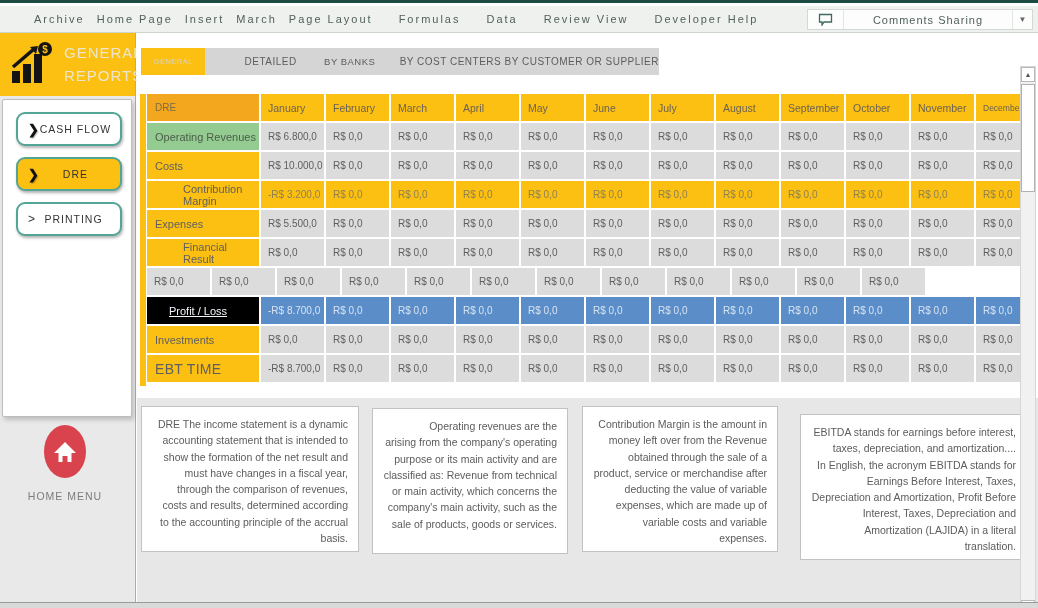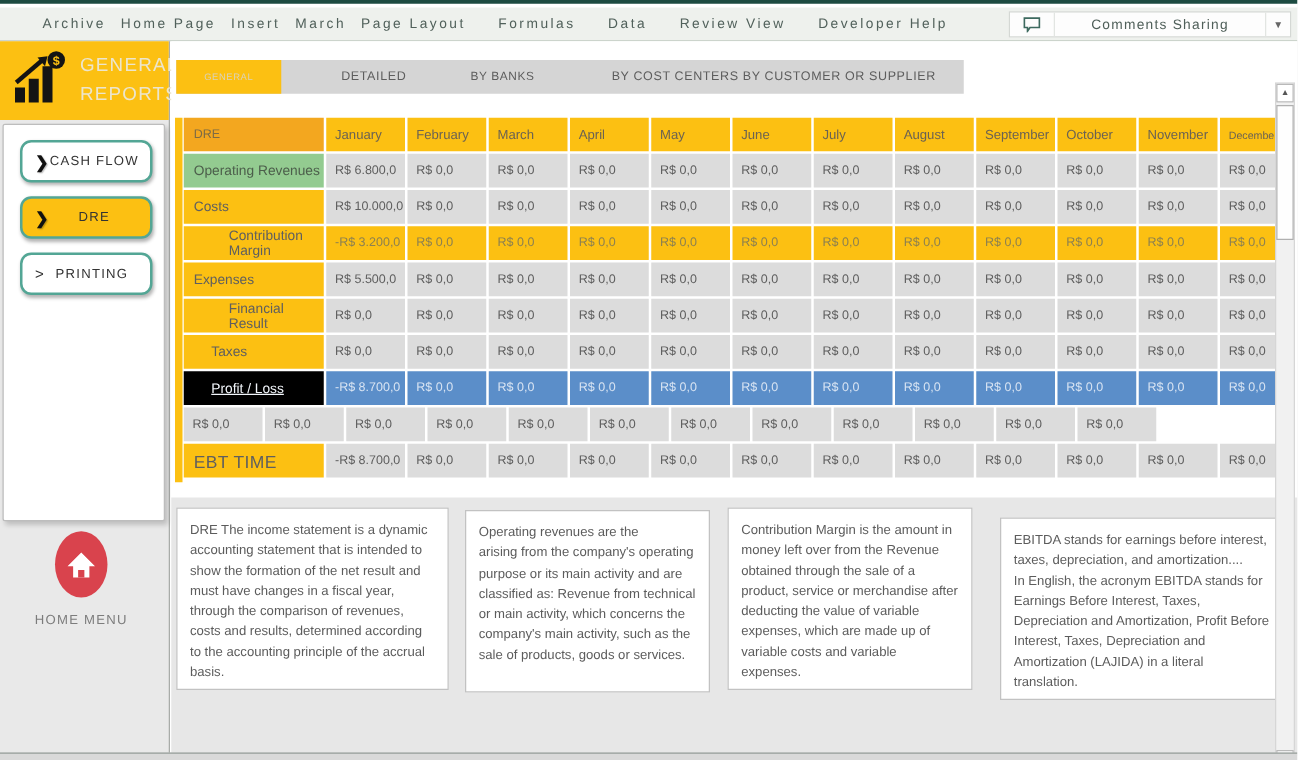--- a/index.html
+++ b/index.html
@@ -44,21 +44,21 @@
                margin-right:8px; white-space:nowrap; }
   .side-btn.plain .btn-arrow { font-weight:normal; font-size:12px; color:#333; text-shadow:none; }
   .home-menu { position:absolute; left:0; top:392px; width:130px; text-align:center; cursor:pointer; }
   .home-oval { width:42px; height:53px; background:#d9434d; border-radius:50%;
                margin:0 auto; display:flex; align-items:center; justify-content:center; }
   .home-label { margin-top:12px; font-size:10.5px; color:#7c7c7c; letter-spacing:1px; }
 
   
   .main { position:absolute; left:137px; top:30px; width:901px; height:572px; background:#fff; }
 
-  .tabbar { position:absolute; left:4px; top:15px; width:630px; height:27px;
+  .tabbar { position:absolute; left:4px; top:15px; width:518px; height:27px;
             background:#d5d5d5; display:flex; }
   .tab { display:flex; align-items:center; justify-content:center; font-size:10px;
          color:#5d5d5d; letter-spacing:.5px; cursor:pointer; white-space:nowrap; }
   .tab.active { background:#fcc012; color:#d9d2ba; font-size:7.5px; letter-spacing:.5px; }
   .tab:nth-child(1){ width:84px; }
   .tab:nth-child(2){ width:112px;padding-left:36px; }
   .tab:nth-child(3){ width:130px; font-size:9.5px;text-align:center; }
   .tab:nth-child(4){ flex:1; }
 
   
@@ -75,21 +75,21 @@
   .hrow .val-cell { background:#fcc012; color:#6b6253; font-size:10.5px; }
   .hrow .val-cell:last-child { font-size:8.5px; }
   .label-cell.green { background:#93cb90; color:#4c5e4b; }
   .yellow-row .val-cell { background:#fcc012; color:#8d8150; }
   .blue-row .val-cell { background:#5b8ec9; color:#d7e3f2; }
   .blue-row .label-cell { background:#000000; color:#f2f6fb;text-decoration:underline; }
   .small-label .label-cell { font-size:14px; letter-spacing:.3px; }
 
   
   .bottom-gray { position:absolute; left:0; top:365px; width:901px; height:207px; background:#e7e7e7; }
-  .boxes { display:flex; padding:8px 4px 0 4px; }
+  .boxes { display:flex; padding:8px 4px 0 4px;text-align:right; }
   .info-box { background:#fff; border:1px solid #c2c2c2; padding:9px 10px; height:146px;
               font-size:10.5px; color:#5c5c5c; line-height:1.55; white-space:pre-line; }
   .info-box:nth-child(1){ width:218px; margin-right:13px; }
   .info-box:nth-child(2){ width:196px; margin-right:14px; margin-top:2px; }
   .info-box:nth-child(3){ width:196px; margin-right:22px; }
   .info-box:nth-child(4){ width:227px; margin-top:8px; }
 
   
   .vscroll { position:absolute; right:2px; top:33px; width:16px; height:550px;
              background:#f1f1f1; border:1px solid #d6d6d6; }
@@ -267,21 +267,20 @@
             <div class="cell val-cell">R$ 0,0</div>
             <div class="cell val-cell">R$ 0,0</div>
             <div class="cell val-cell">R$ 0,0</div>
             <div class="cell val-cell">R$ 0,0</div>
             <div class="cell val-cell">R$ 0,0</div>
             <div class="cell val-cell">R$ 0,0</div>
             <div class="cell val-cell">R$ 0,0</div>
             <div class="cell val-cell">R$ 0,0</div>
           </div>
           <div class="trow">
-            <div class="cell label-cell" style="padding-left: 22px;">Taxes</div>
             <div class="cell val-cell">R$ 0,0</div>
             <div class="cell val-cell">R$ 0,0</div>
             <div class="cell val-cell">R$ 0,0</div>
             <div class="cell val-cell">R$ 0,0</div>
             <div class="cell val-cell">R$ 0,0</div>
             <div class="cell val-cell">R$ 0,0</div>
             <div class="cell val-cell">R$ 0,0</div>
             <div class="cell val-cell">R$ 0,0</div>
             <div class="cell val-cell">R$ 0,0</div>
             <div class="cell val-cell">R$ 0,0</div>
@@ -297,20 +296,21 @@
             <div class="cell val-cell">R$ 0,0</div>
             <div class="cell val-cell">R$ 0,0</div>
             <div class="cell val-cell">R$ 0,0</div>
             <div class="cell val-cell">R$ 0,0</div>
             <div class="cell val-cell">R$ 0,0</div>
             <div class="cell val-cell">R$ 0,0</div>
             <div class="cell val-cell">R$ 0,0</div>
             <div class="cell val-cell">R$ 0,0</div>
           </div>
           <div class="trow">
+            <div class="cell label-cell" style="padding-left: 8px;">Investments</div>
             <div class="cell val-cell">R$ 0,0</div>
             <div class="cell val-cell">R$ 0,0</div>
             <div class="cell val-cell">R$ 0,0</div>
             <div class="cell val-cell">R$ 0,0</div>
             <div class="cell val-cell">R$ 0,0</div>
             <div class="cell val-cell">R$ 0,0</div>
             <div class="cell val-cell">R$ 0,0</div>
             <div class="cell val-cell">R$ 0,0</div>
             <div class="cell val-cell">R$ 0,0</div>
             <div class="cell val-cell">R$ 0,0</div>

